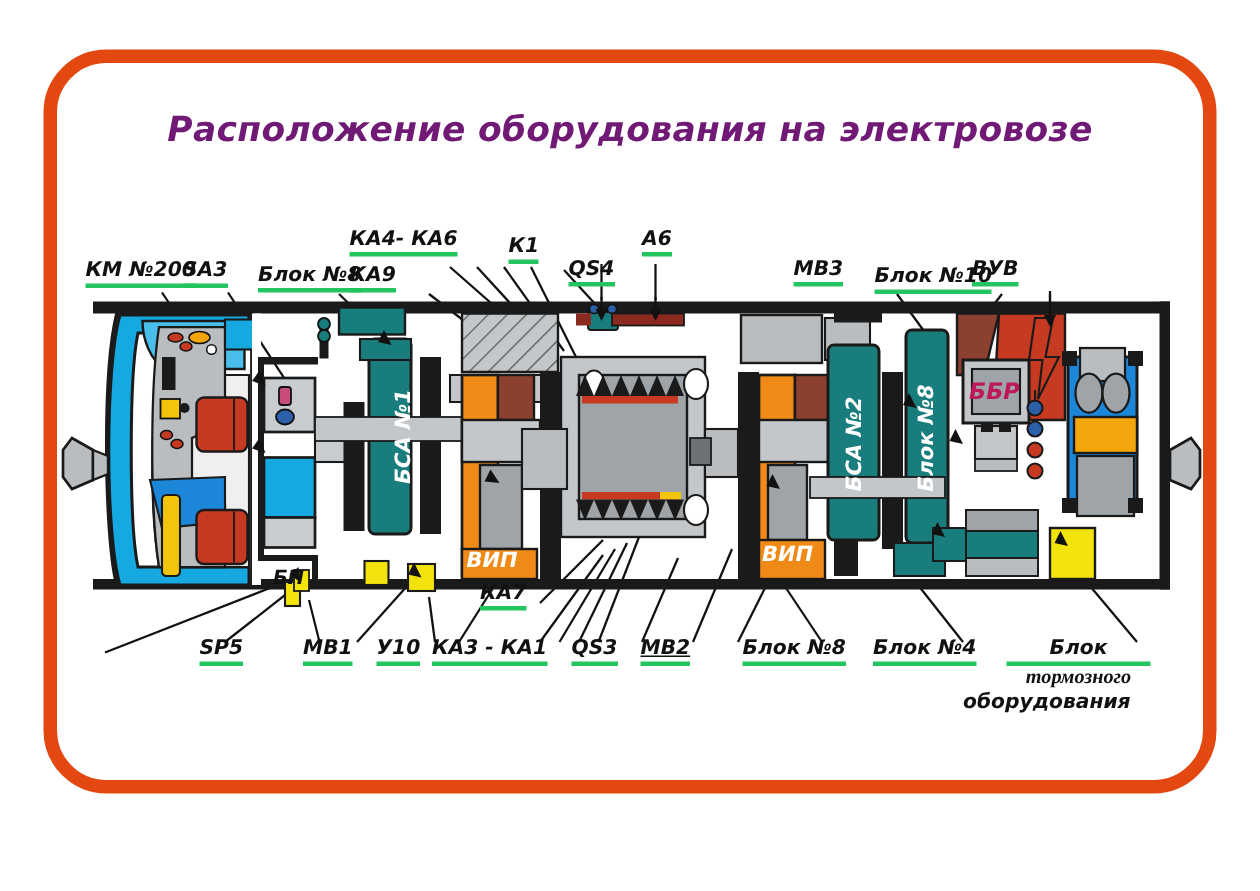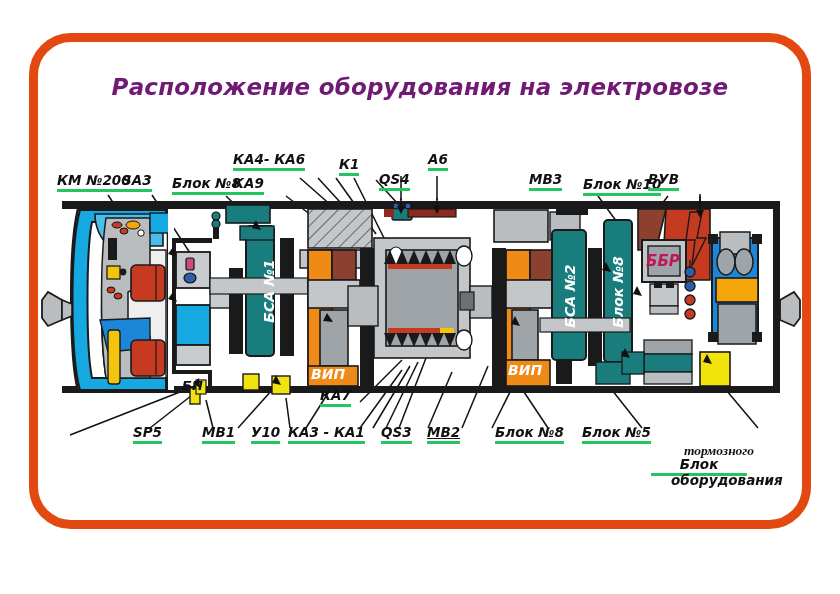--- a/index.html
+++ b/index.html
@@ -319,26 +319,26 @@
   <div class="lbl u" style="left:583px;top:177px;">Блок №10</div>
   <div class="lbl u" style="left:648px;top:172px;">ВУВ</div>
 
   <div class="lbl u" style="left:133px;top:425px;">SP5</div>
   <div class="lbl u" style="left:202px;top:425px;">МВ1</div>
   <div class="lbl u" style="left:251px;top:425px;">У10</div>
   <div class="lbl u" style="left:288px;top:425px;">КА3 - КА1</div>
   <div class="lbl u" style="left:381px;top:425px;">QS3</div>
   <div class="lbl u" style="left:427px;top:425px;text-decoration:underline;">МВ2</div>
   <div class="lbl u" style="left:495px;top:425px;">Блок №8</div>
-  <div class="lbl u" style="left:582px;top:425px;">Блок №5</div>
+  <div class="lbl u" style="left:582px;top:425px;">Блок №4</div>
   <div class="lbl u" style="left:320px;top:388px;">КА7</div>
 
-  <div class="lbl ctr u" style="left:651px;top:425px;width:96px;margin-top:32px;">Блок</div>
+  <div class="lbl ctr u" style="left:671px;top:425px;width:96px;">Блок</div>
   <div class="lbl ctr" style="left:671px;top:443px;width:96px;font-family:Liberation Serif, serif;">тормозного</div>
-  <div class="lbl ctr" style="left:671px;top:461px;width:96px;margin-top:12px;">оборудования</div>
+  <div class="lbl ctr" style="left:642px;top:461px;width:96px;">оборудования</div>
 
   <div class="inlbl" style="left:182px;top:348px;font-size:13px;color:#111;margin-top:30px;">БП</div>
   <div class="inlbl vert" style="left:229px;top:283px;width:80px;text-align:center;font-size:14px;transform:rotate(-90deg);">БСА №1</div>
   <div class="inlbl" style="left:311px;top:366px;font-size:14px;">ВИП</div>
   <div class="inlbl" style="left:508px;top:362px;font-size:14px;">ВИП</div>
   <div class="inlbl vert" style="left:530px;top:288px;width:80px;text-align:center;font-size:14px;transform:rotate(-90deg);">БСА №2</div>
   <div class="inlbl vert" style="left:578px;top:284px;width:80px;text-align:center;font-size:14px;transform:rotate(-90deg);">Блок №8</div>
   <div class="inlbl" style="left:646px;top:252px;font-size:15px;color:#be185d;">ББР</div>
 
 </div>

